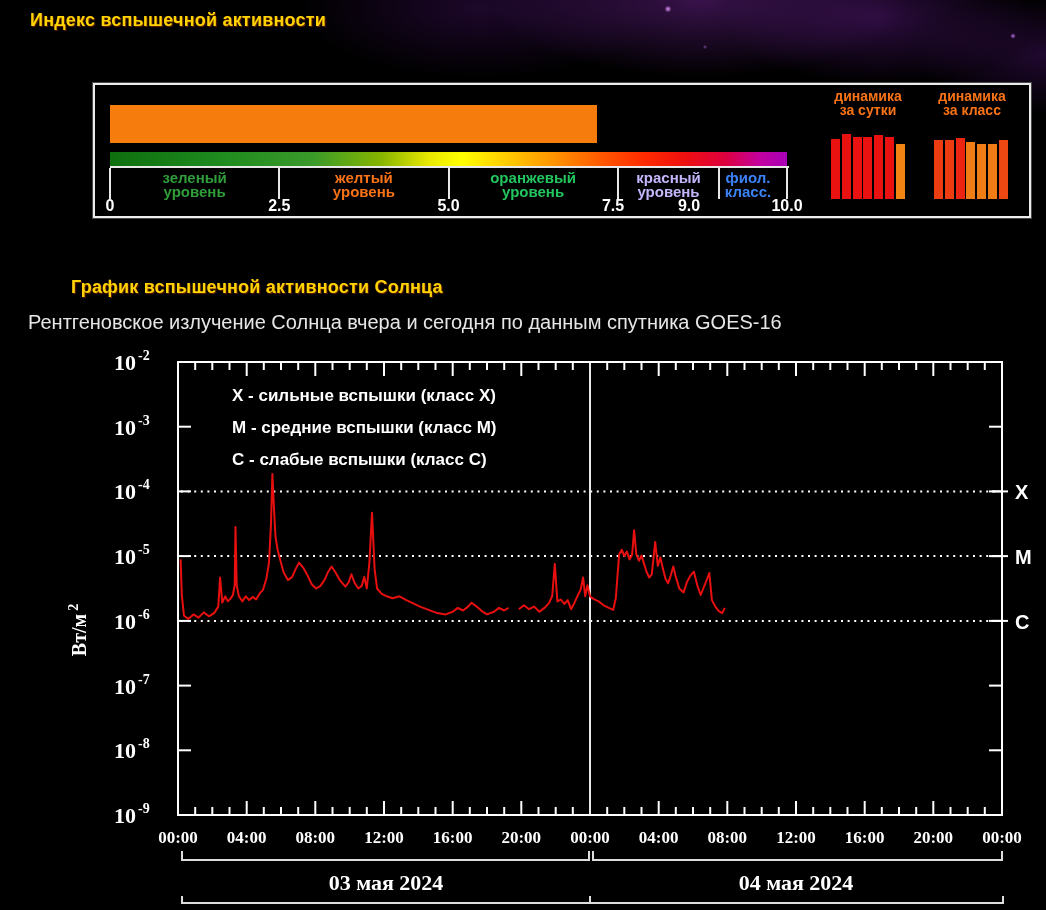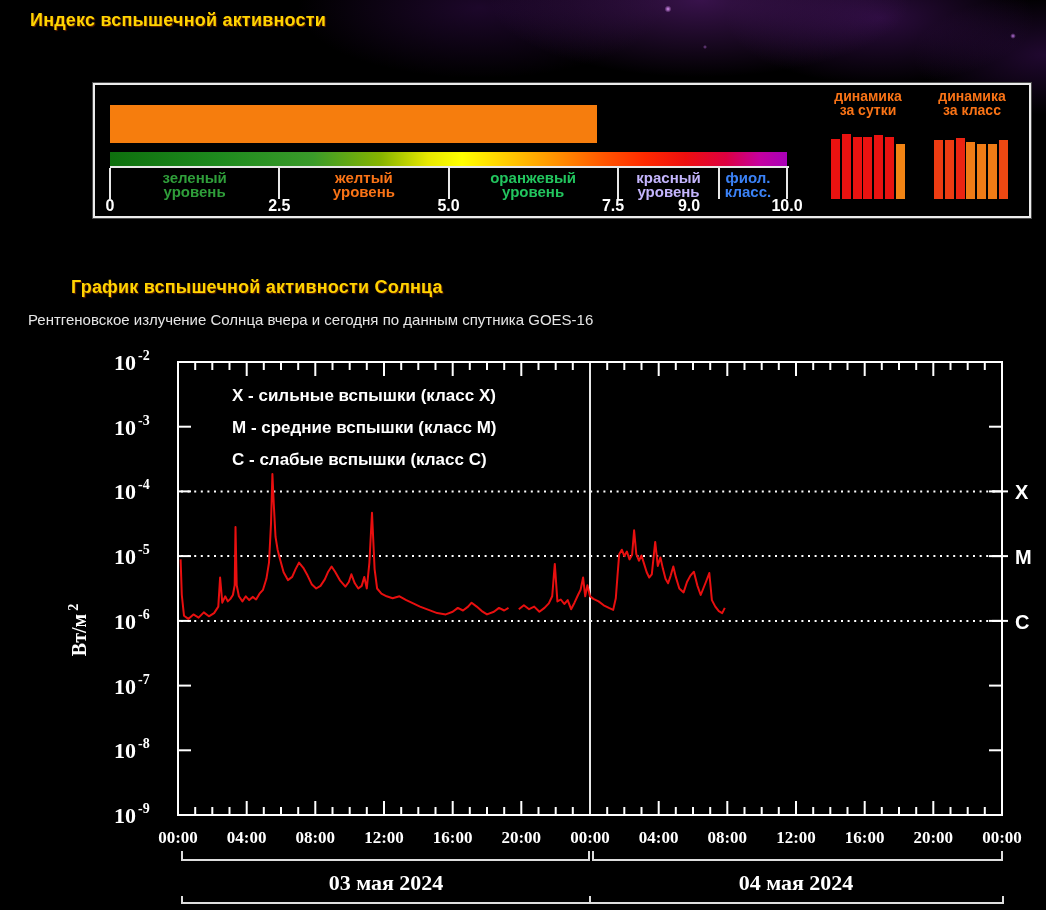--- a/index.html
+++ b/index.html
@@ -19,21 +19,21 @@
   }
   .abs{position:absolute;}
   .page-title{
     left:30px;top:10px;font-size:18px;font-weight:bold;color:#ffd400;
     text-shadow:1px 1px 1px rgba(120,40,0,.85);letter-spacing:.2px;
   }
   .section-title{
     left:28px;top:277px;font-size:18px;font-weight:bold;color:#ffd400;
     text-shadow:1px 1px 1px rgba(120,40,0,.85);letter-spacing:.2px;margin-left:43px;
   }
-  .section-subtitle{left:28px;top:311px;font-size:15px;color:#e6e6e6;}
+  .section-subtitle{left:28px;top:311px;font-size:20px;color:#e6e6e6;}
   .gauge-panel{
     left:93px;top:83px;width:934px;height:131px;background:#000;
     border:2px solid #ececec;outline:1px solid #4a4a4a;
   }
   .value-bar{left:15px;top:20px;height:38px;}
   .scale-strip{
     left:15px;top:67px;width:677px;height:14px;
     background:linear-gradient(90deg,#0e6f0e 0%,#1e8a1e 16%,#3a9a2a 30%,#86b400 40%,
       #e8e800 47%,#ffff00 52%,#ffd000 58%,#ff9000 66%,#ff5500 73%,#ff2a00 79%,
       #ee0f0f 85%,#dd0040 91%,#c400a0 96%,#a800b8 100%);

